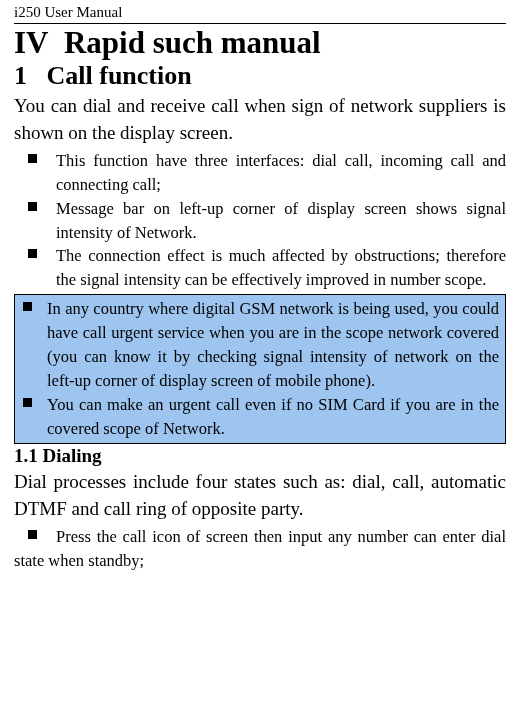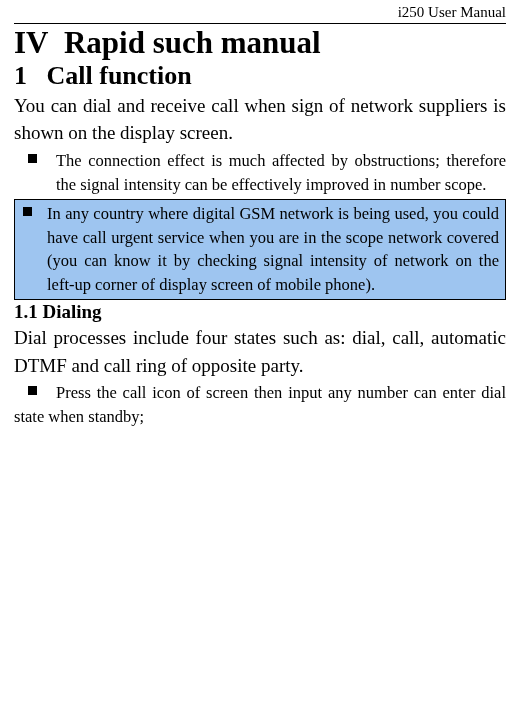--- a/index.html
+++ b/index.html
@@ -4,21 +4,20 @@
 <style>
   * { box-sizing: border-box; margin: 0; padding: 0; }
   html, body { width: 520px; height: 719px; }
   body {
     font-family: "Times New Roman", Times, serif;
     background: #fff;
     color: #000;
     padding: 0 14px 0 14px;
   }
   .header-line {
-    text-align: right;
     font-size: 15px;
     padding-top: 4px;
   }
   .rule {
     border: 0;
     border-top: 1.5px solid #000;
     margin-top: 2px;
   }
   .chapter {
     font-size: 31px;
@@ -113,31 +112,49 @@
   <span>1</span>&nbsp;&nbsp;&nbsp;<span>Call function</span>
 </div>
 
 <p class="body-text">You can dial and receive call when sign of network suppliers is shown on the display screen.</p>
 
 <ul class="bullet-list">
   <li>
     <span class="bullet-box">
         <span class="bullet-square"></span>
       </span>
+    <span class="bullet-text">This function have three interfaces: dial call, incoming call and connecting call;</span>
+  </li>
+  <li>
+    <span class="bullet-box">
+        <span class="bullet-square"></span>
+      </span>
+    <span class="bullet-text">Message bar on left-up corner of display screen shows signal intensity of Network.</span>
+  </li>
+  <li>
+    <span class="bullet-box">
+        <span class="bullet-square"></span>
+      </span>
     <span class="bullet-text">The connection effect is much affected by obstructions; therefore the signal intensity can be effectively improved in number scope.</span>
   </li>
 </ul>
 
 <div class="note-box">
   <ul class="note-list">
     <li>
       <span class="note-bullet">
           <span class="bullet-square"></span>
         </span>
       <span class="note-text">In any country where digital GSM network is being used, you could have call urgent service when you are in the scope network covered (you can know it by checking signal intensity of network on the left-up corner of display screen of mobile phone).</span>
+    </li>
+    <li>
+      <span class="note-bullet">
+          <span class="bullet-square"></span>
+        </span>
+      <span class="note-text">You can make an urgent call even if no SIM Card if you are in the covered scope of Network.</span>
     </li>
   </ul>
 </div>
 
 <div class="subsection">1.1 Dialing</div>
 
 <p class="body-text">Dial processes include four states such as: dial, call, automatic DTMF and call ring of opposite party.</p>
 
 <ul class="bullet-list">
   <li>

